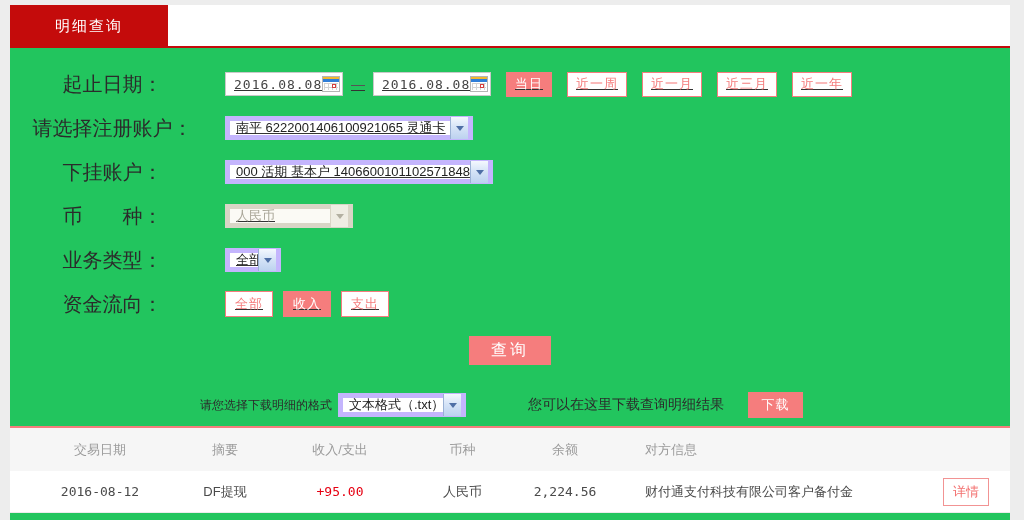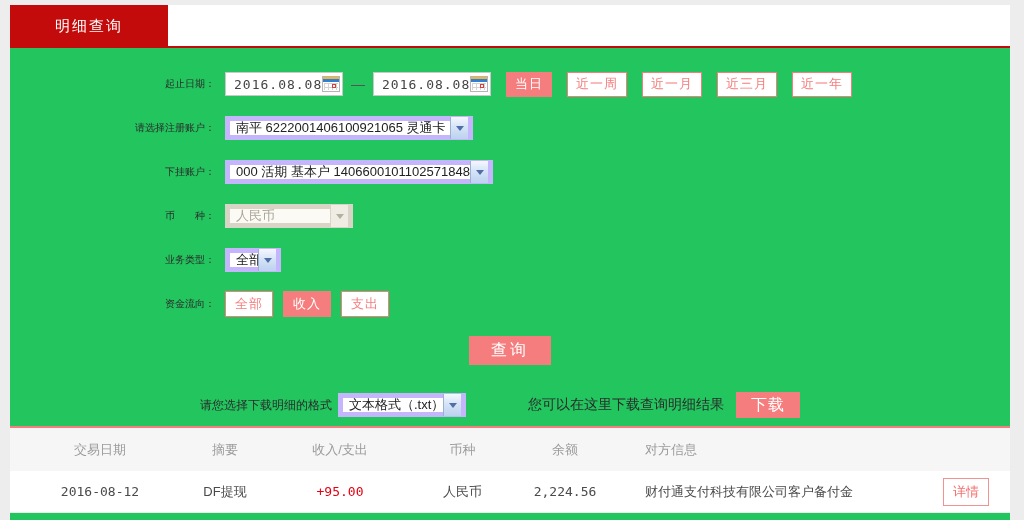--- a/index.html
+++ b/index.html
@@ -10,22 +10,22 @@
 
   
   .tabbar { height:43px; border-bottom:2px solid #c40b0b; background:#fff; }
   .tab-active { display:inline-flex; align-items:center; justify-content:center;
                 width:158px; height:43px; background:#c40b0b; color:#fff;
                 font-size:15px; letter-spacing:2px; cursor:pointer; }
 
   
   .form { padding-top:14px; }
   .frow { display:flex; align-items:center; height:44px; }
-  .flabel { width:205px; text-align:right; font-size:10px; color:#2b2b2b; flex:0 0 205px; white-space:pre; }
-  .fcontent { display:flex; align-items:center; margin-left:10px; }
+  .flabel { width:205px; text-align:center; font-size:20px; color:#2b2b2b; flex:0 0 205px; white-space:pre; }
+  .fcontent { display:flex; align-items:center; margin-left:10px;text-decoration:underline; }
 
   .dateinput { display:flex; align-items:center; width:118px; height:24px;
                border:1px solid #c9c9c9; background:#fff; padding:0 3px 0 8px; }
   .dateinput .dval { flex:1; font-family:"DejaVu Sans Mono","Liberation Mono",monospace;
                      font-size:13px; color:#444; letter-spacing:1px; }
   .cal { position:relative; width:18px; height:16px; border:1px solid #b5b5b5; background:#fff; cursor:pointer; flex:0 0 18px; }
   .cal .cal-top { position:absolute; top:0; left:0; right:0; height:2px; background:#f2b632; }
   .cal .cal-top2 { position:absolute; top:2px; left:0; right:0; height:3px; background:#2f7ed8; }
   .cal .cal-grid { position:absolute; left:1px; right:1px; top:6px; bottom:1px;
       background:
@@ -54,21 +54,21 @@
   .sel.disabled .sel-arrow::after { border-top-color:#b3b0a1; }
 
   .flow-btn { margin-right:10px; min-width:48px; height:26px; }
 
   .query-row { display:flex; justify-content:center; margin-top:10px; }
   .query-btn { width:82px; height:29px; font-size:16px; letter-spacing:3px; }
 
   .dl-row { display:flex; align-items:center; margin-top:25px; height:30px; padding-left:190px; }
   .dl-label { font-size:12px; color:#2b2b2b; margin-right:6px; }
   .dl-hint  { font-size:14px; color:#2b2b2b; margin-left:62px; }
-  .dl-btn { width:64px; height:26px; margin-left:12px; font-size:16px; }
+  .dl-btn { width:55px; height:26px; margin-left:24px; font-size:13px; }
 
   
   .pink-line { height:2px; background:#f57d7d; margin-top:6px; }
   .thead { display:flex; align-items:center; height:43px; background:#f6f6f6; font-size:13px; color:#9b9b9b; }
   .trow  { display:flex; align-items:center; height:42px; background:#fff; font-size:13px; color:#4a4a4a;
            border-bottom:1px solid #ececec; }
   .c1 { flex:0 0 180px; text-align:center; }
   .c2 { flex:0 0 70px;  text-align:center; }
   .c3 { flex:0 0 160px; text-align:center; }
   .c4 { flex:0 0 85px;  text-align:center; }

